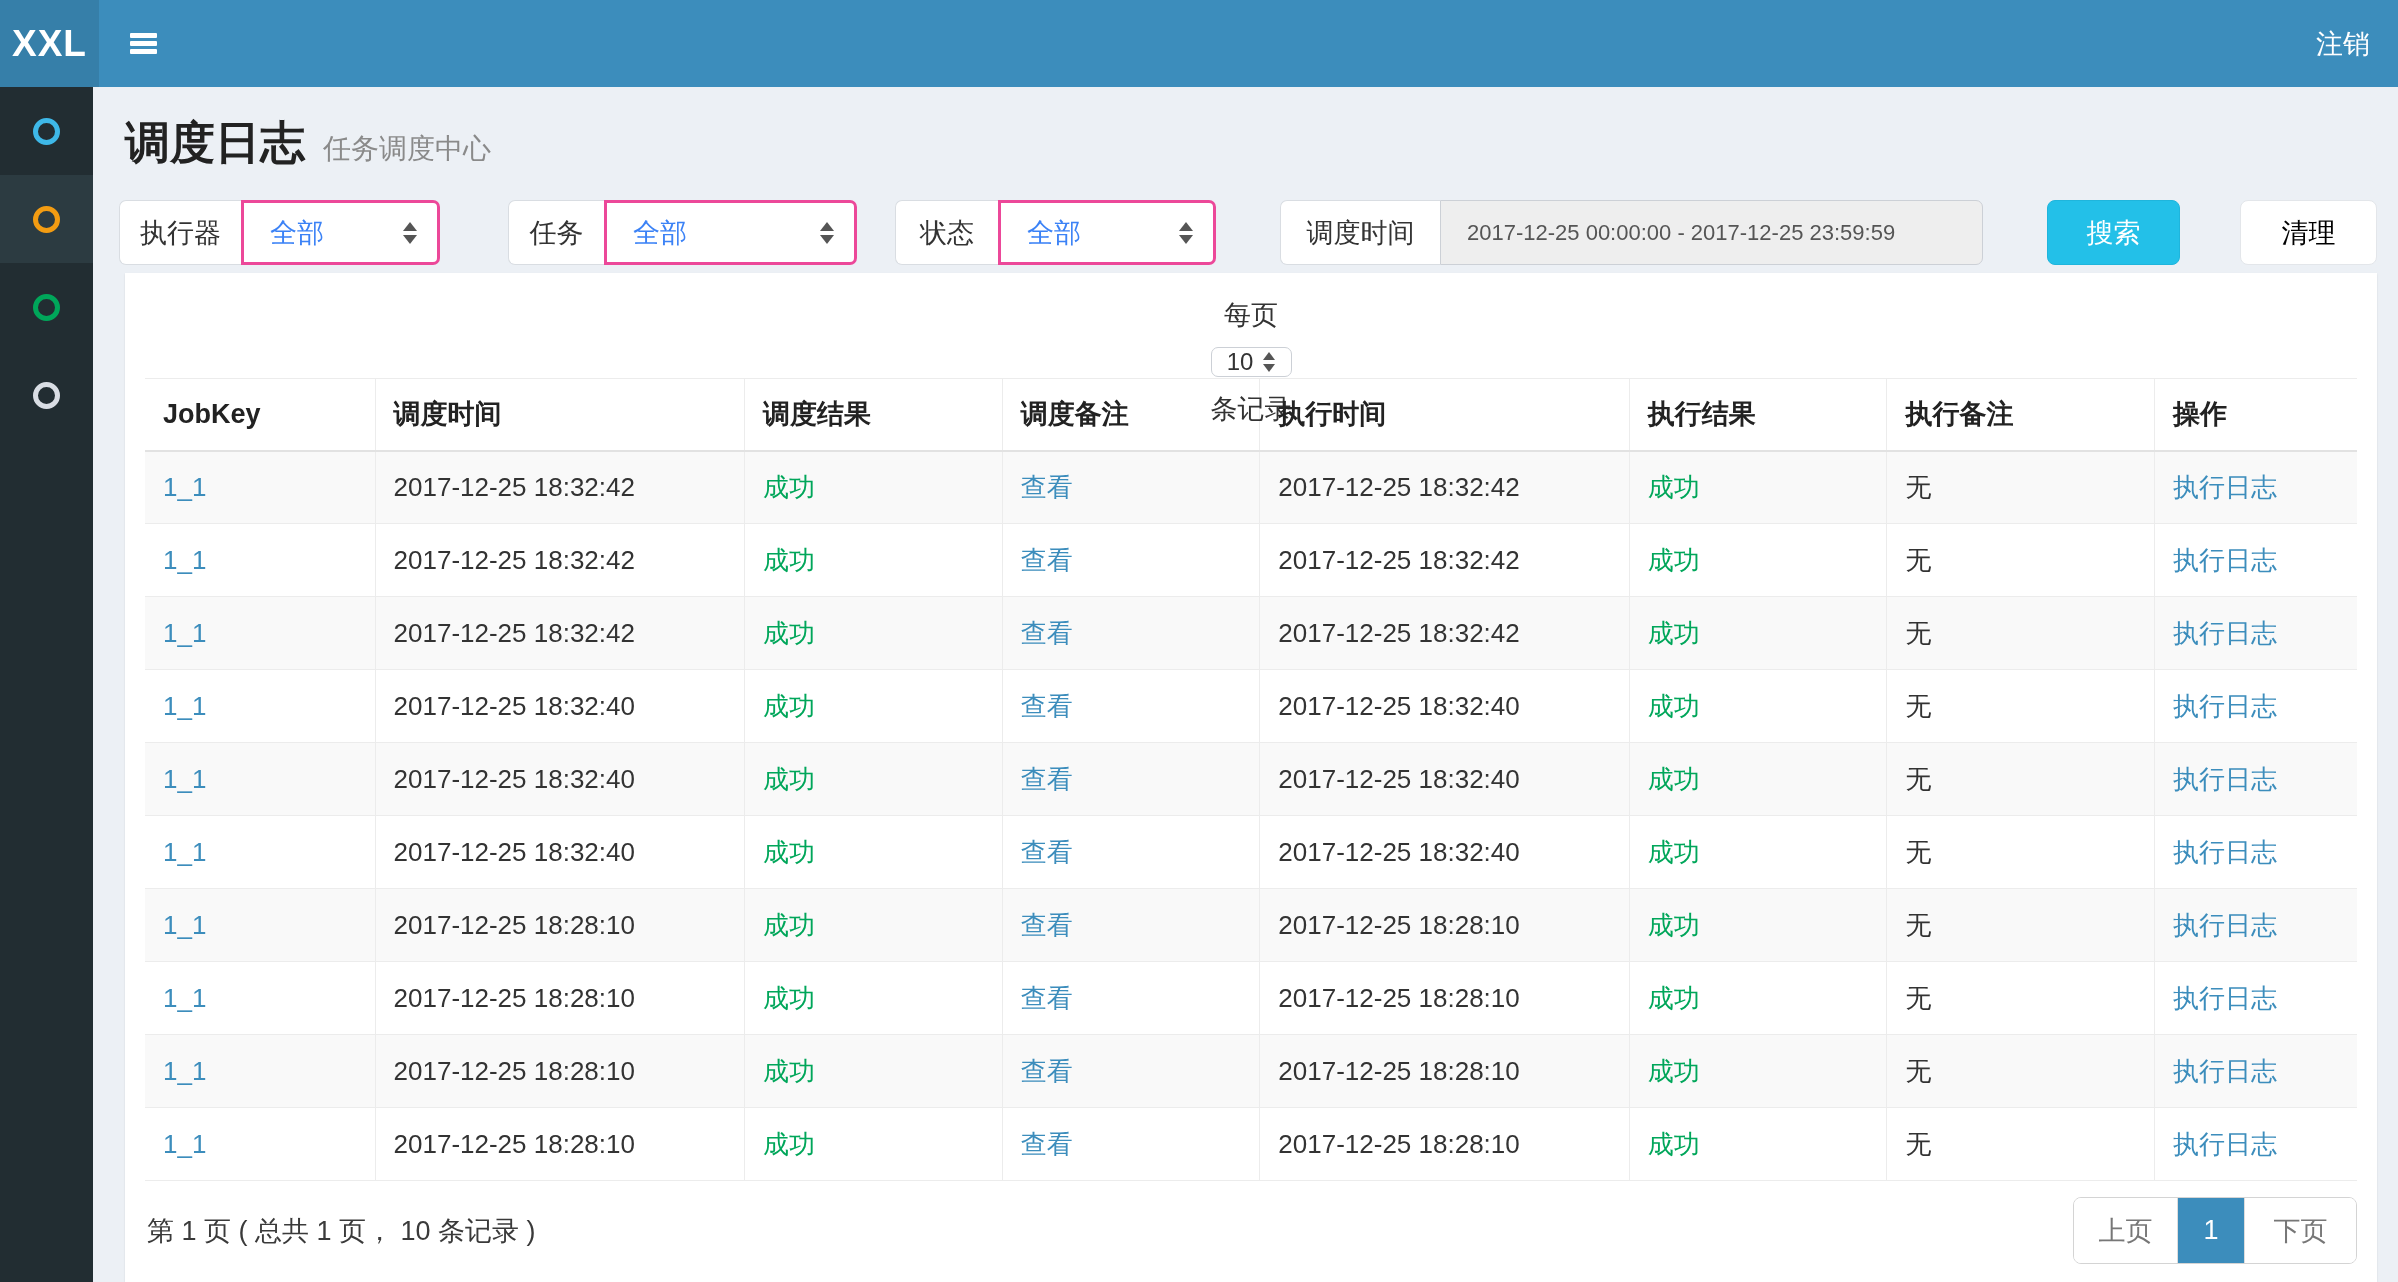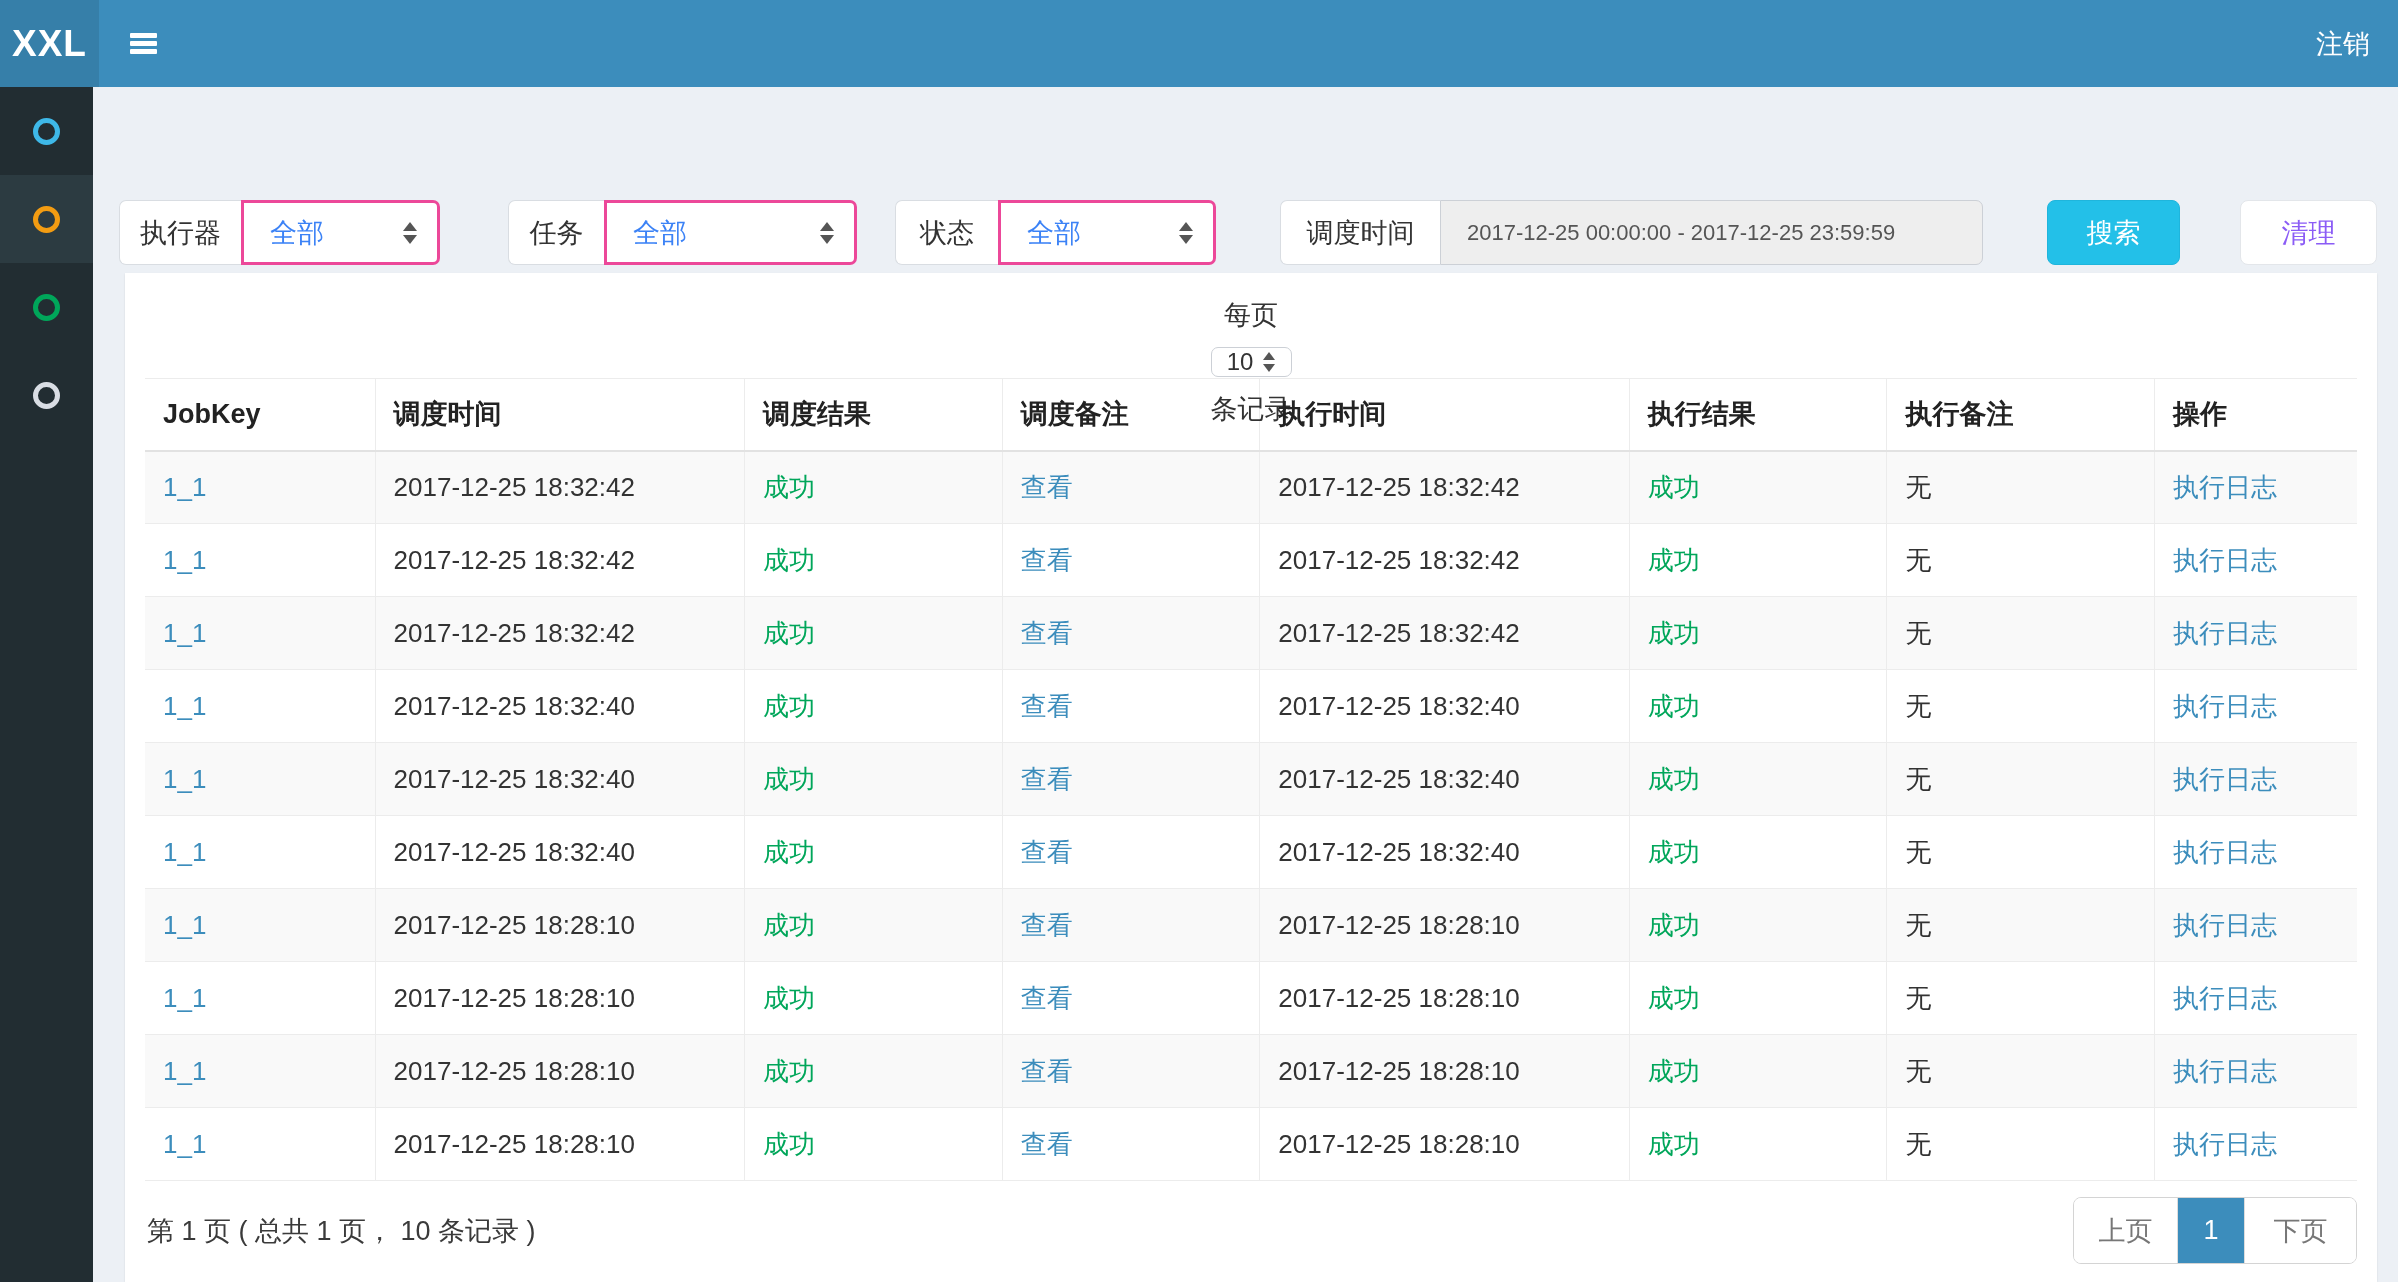--- a/index.html
+++ b/index.html
@@ -43,21 +43,21 @@
   .addon,.fselect,.dateinput,.btn{height:65px;display:flex;align-items:center;font-size:27px;}
   .addon{background:#fff;border:1px solid #d9dde2;border-right:none;justify-content:center;color:#333;border-radius:7px 0 0 7px;}
   .fselect{background:#fff;border:3px solid #ec4899;border-radius:0 7px 7px 0;padding:0 20px 0 26px;justify-content:space-between;cursor:pointer;color:#3b82f6;}
   .spin{display:flex;flex-direction:column;gap:4px;align-items:center;}
   .spin i{display:block;width:0;height:0;border-left:7px solid transparent;border-right:7px solid transparent;}
   .spin .up{border-bottom:9px solid #555;}
   .spin .dn{border-top:9px solid #555;}
   .dateinput{background:#eee;border:1px solid #ccd0d6;border-radius:0 7px 7px 0;padding:0 20px 0 26px;color:#555;font-size:22px;white-space:nowrap;overflow:hidden;}
   .btn{justify-content:center;cursor:pointer;border-radius:8px;}
   .btn-search{background:var(--c-search);color:#fff;border:1px solid #1fb5dc;}
-  .btn-clear{background:#fff;color:#8b5cf6;border:1px solid #e3e6ea;}
+  .btn-clear{background:#fff;color:#000000;border:1px solid #e3e6ea;}
 
   
   .panel{position:absolute;left:32px;top:186px;width:2252px;height:1009px;background:#fff;box-shadow:0 1px 2px rgba(0,0,0,0.10);padding:24px 20px 0 20px;}
   .pagesize-row{height:56px;display:flex;align-items:center;gap:14px;font-size:27px;color:#333;margin-bottom:25px;flex-direction:column;}
   .pagesize-select{width:81px;height:56px;background:#fff;border:1px solid #ccd0d6;border-radius:7px;display:flex;align-items:center;justify-content:center;gap:10px;font-size:24px;cursor:pointer;}
   .pagesize-select .spin i{border-left-width:6px;border-right-width:6px;}
   .pagesize-select .spin .up{border-bottom-width:8px;}
   .pagesize-select .spin .dn{border-top-width:8px;}
 
   table{width:100%;border-collapse:collapse;table-layout:fixed;}
@@ -105,20 +105,24 @@
     <div class="side-item">
       <span class="ring" style="color: rgb(0, 166, 90);"></span>
     </div>
     <div class="side-item">
       <span class="ring" style="color: rgb(217, 221, 228);"></span>
     </div>
   </div>
 
 <div class="content">
 
+  <div class="page-header">
+    <span class="page-title">调度日志</span>
+    <span class="page-subtitle">任务调度中心</span>
+  </div>
 
   <div class="filters">
     <div class="addon" style="margin-left:26px;width:122px;">执行器</div>
     <div class="fselect" style="width:199px;">
       <span>全部</span>
       <span class="spin">
           <i class="up"></i>
           <i class="dn"></i>
         </span>
     </div>

